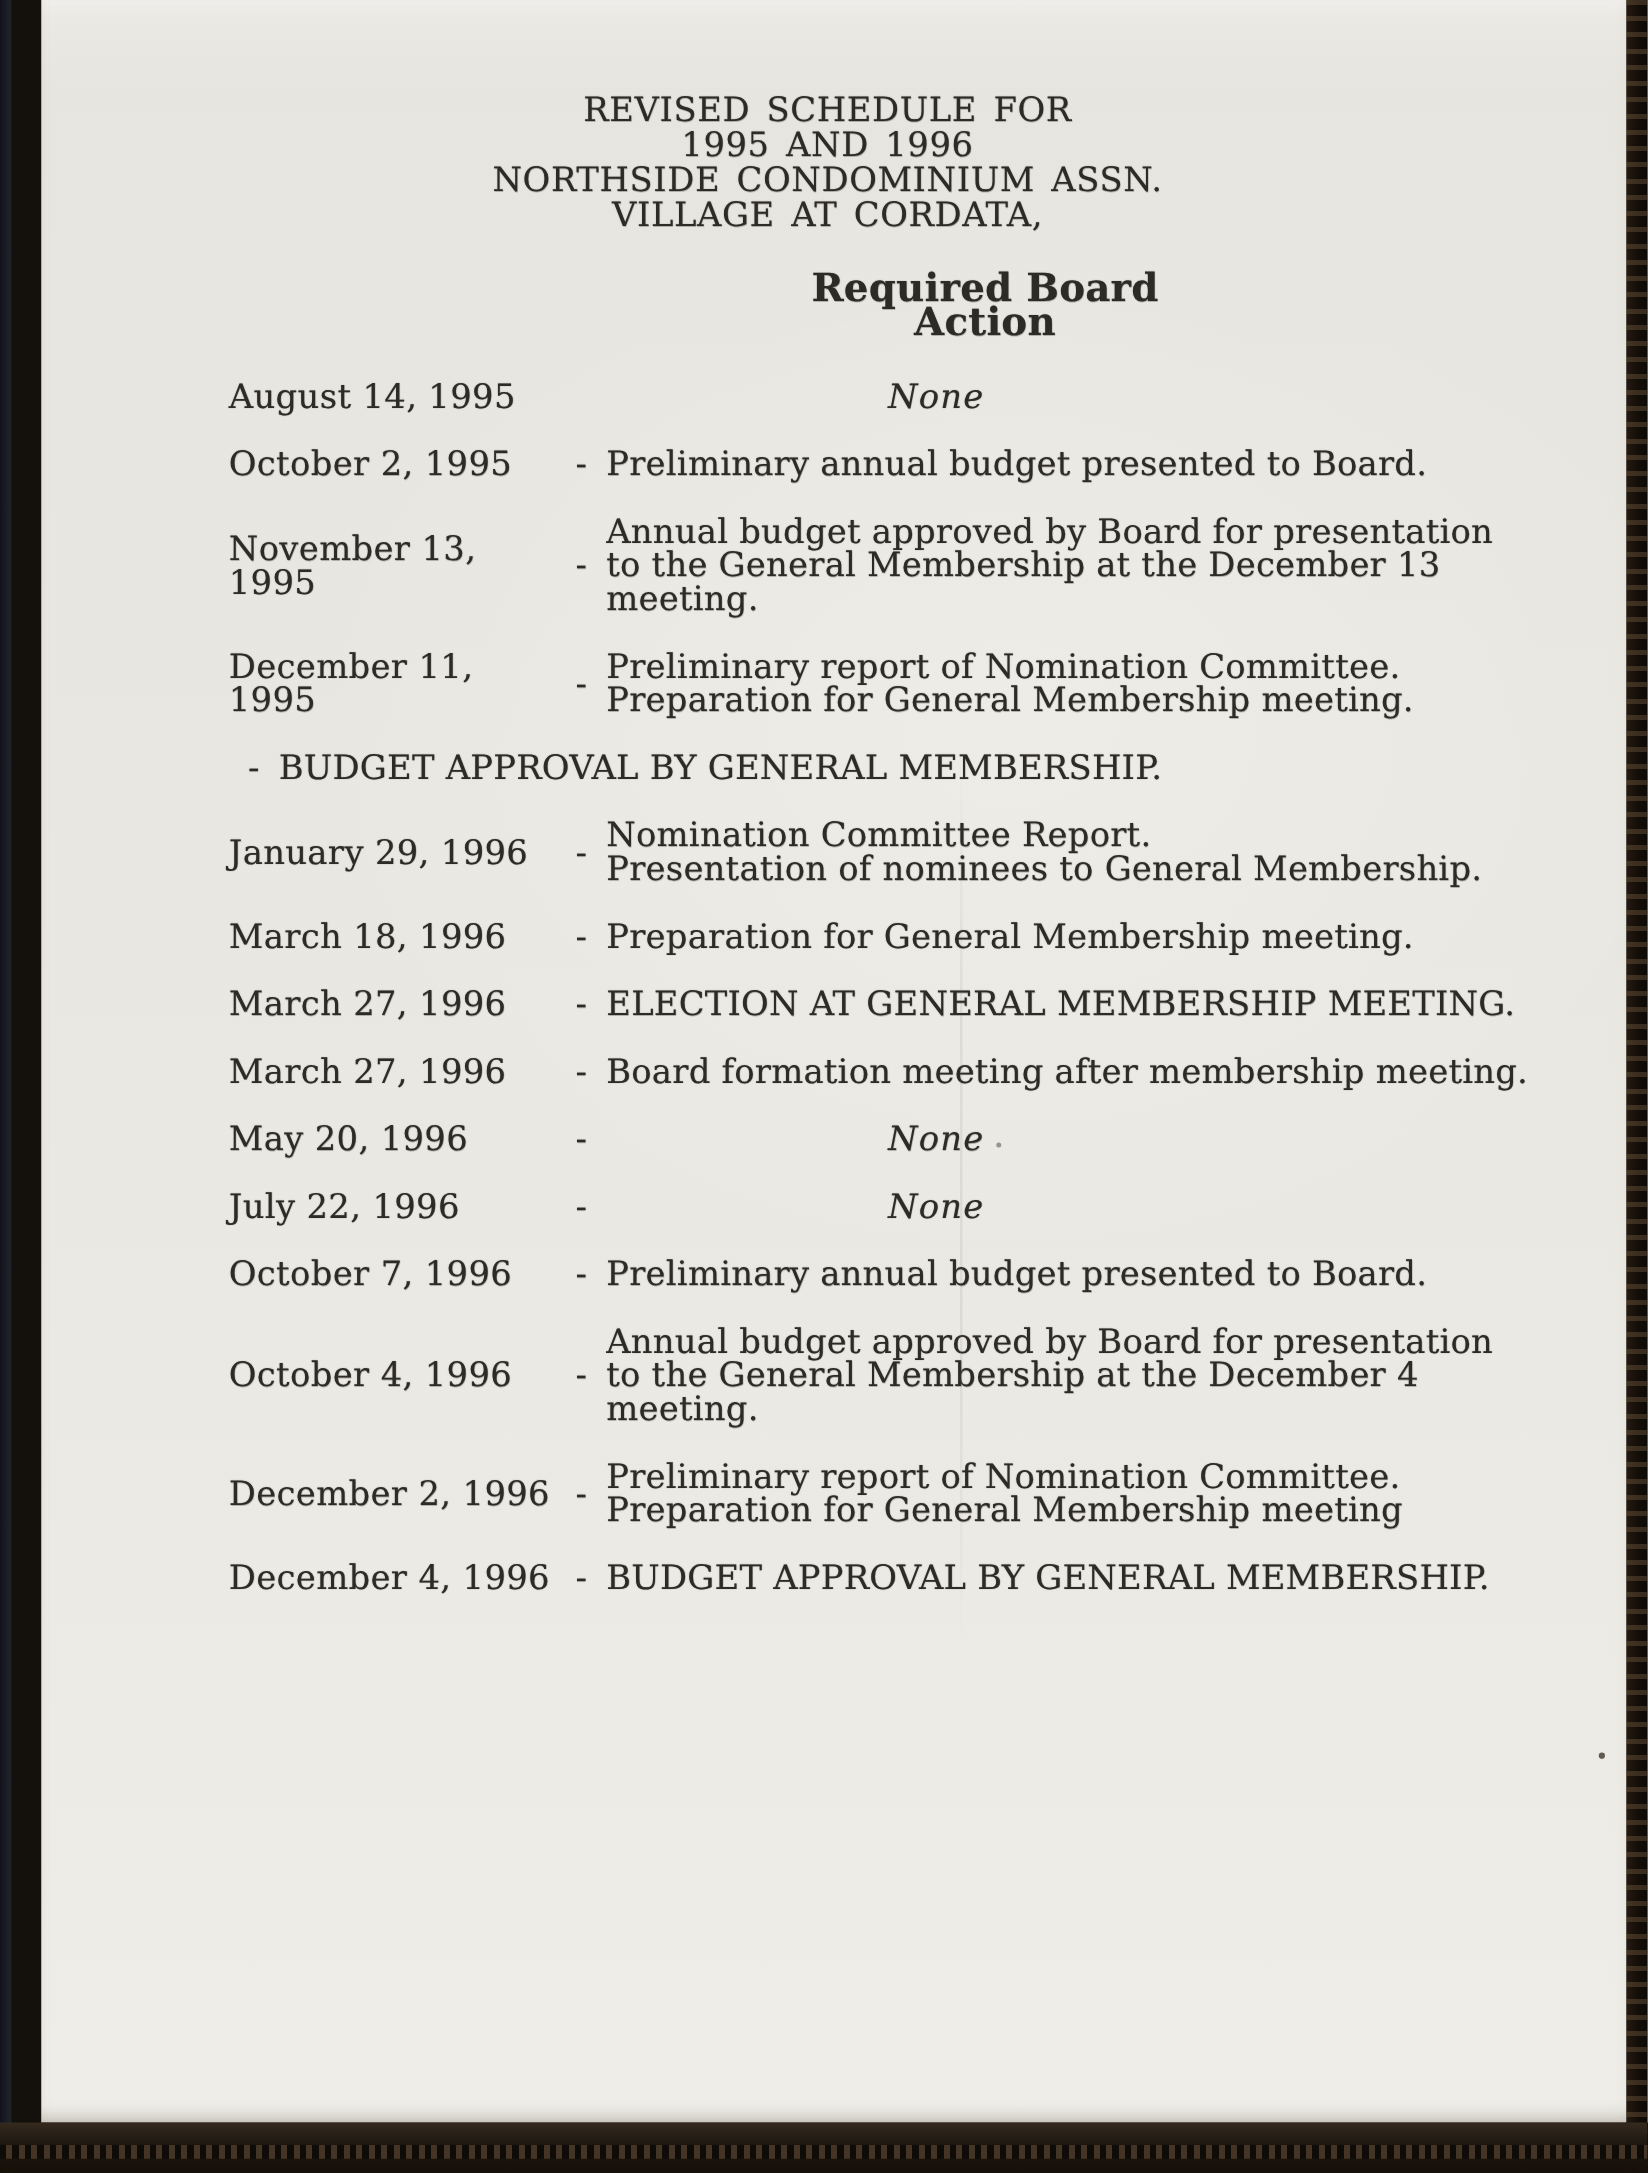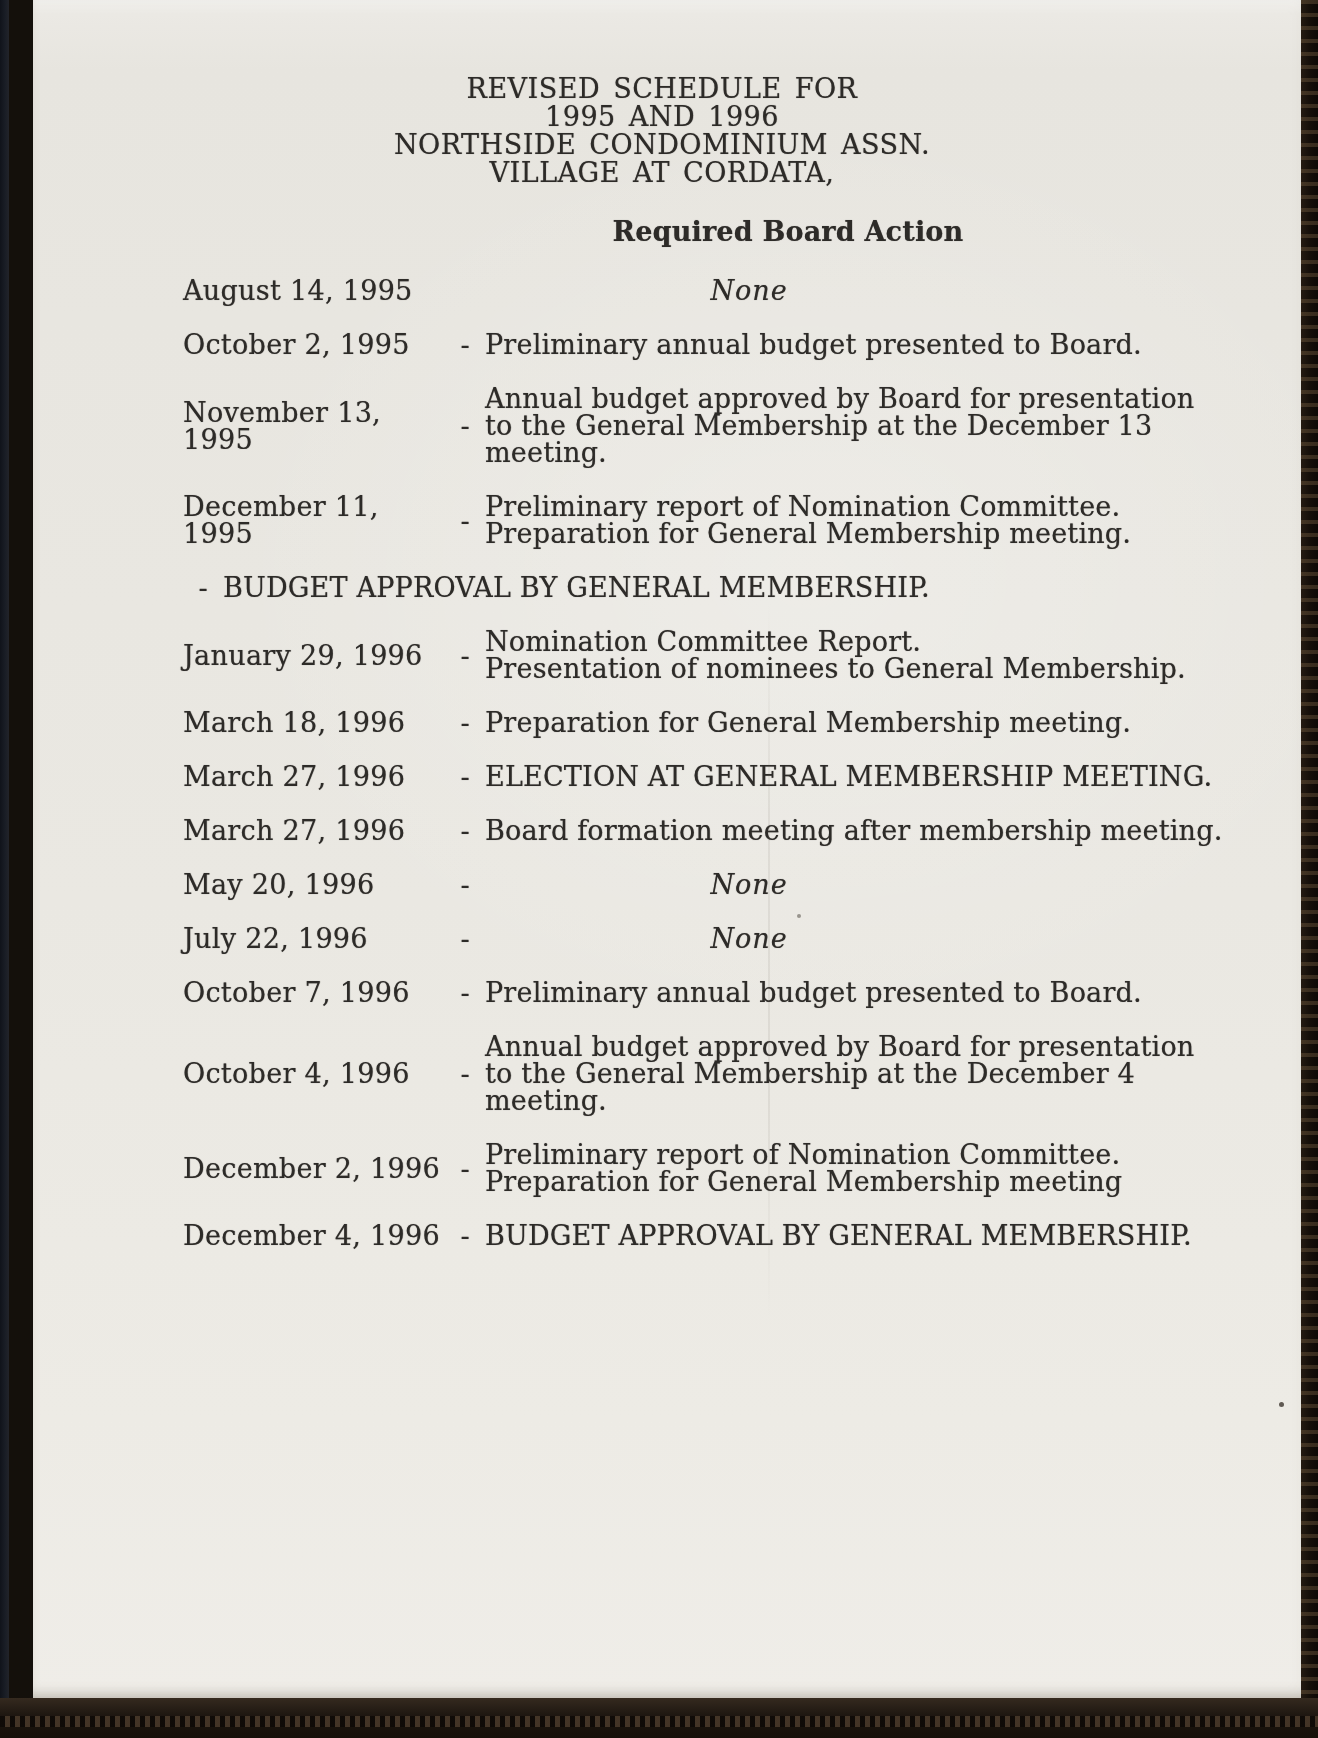--- a/index.html
+++ b/index.html
@@ -59,21 +59,21 @@
     text-shadow:0 0 1px rgba(55,52,48,.45), .4px .4px .5px rgba(55,52,48,.25);
   }
   .title-block{
     margin:75px 0 0 329px;width:600px;text-align:center;
   }
   .title-line{
     font-size:27px;line-height:28px;letter-spacing:.5px;word-spacing:4px;
   }
   .section-header{
     margin:31px 0 0 555px;width:400px;text-align:center;
-    font-size:27px;line-height:27px;font-weight:700;letter-spacing:.2px;
+    font-size:31px;line-height:27px;font-weight:700;letter-spacing:.2px;
   }
   .entries{margin-top:32px;}
   .row{
     display:flex;align-items:center;
     margin:0 0 27px 150px;
     font-size:27px;line-height:27px;
   }
   .cell-date{width:262px;flex:none;letter-spacing:.3px;}
   .cell-dash{width:40px;flex:none;text-align:center;}
   .cell-action{flex:1;white-space:pre-line;letter-spacing:.2px;}

